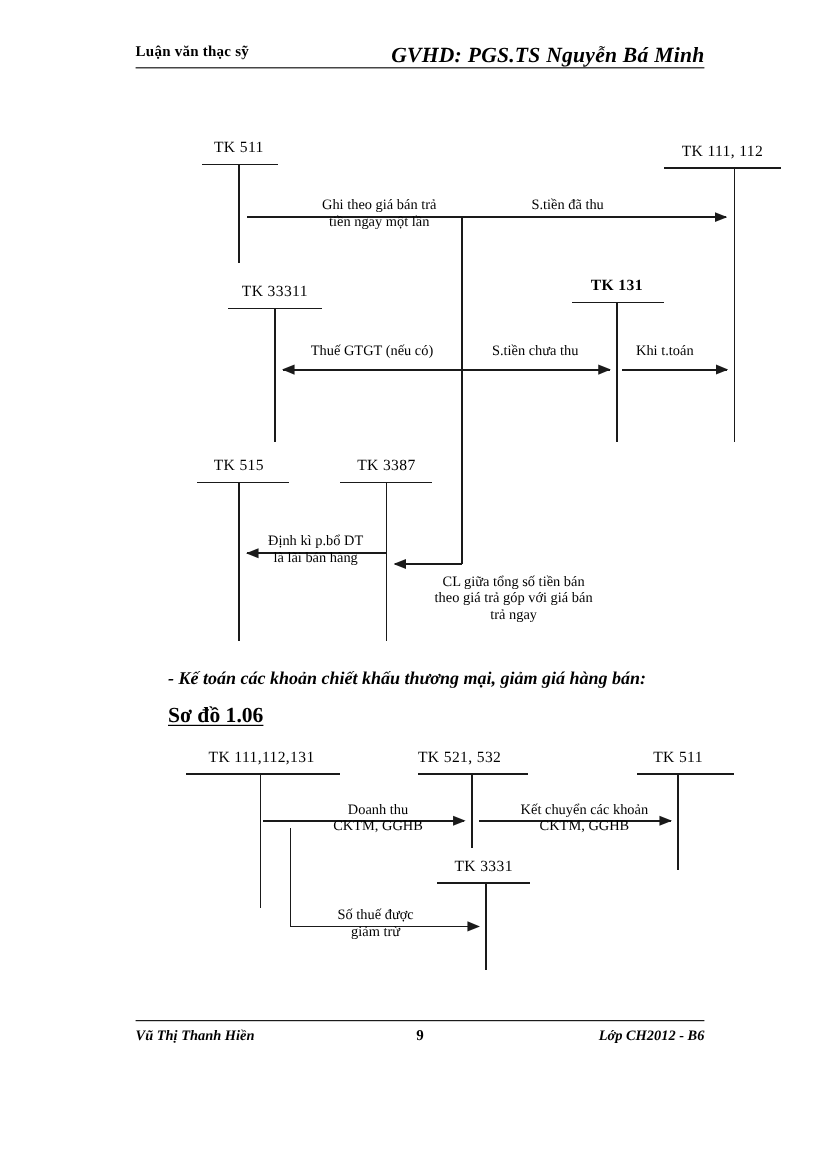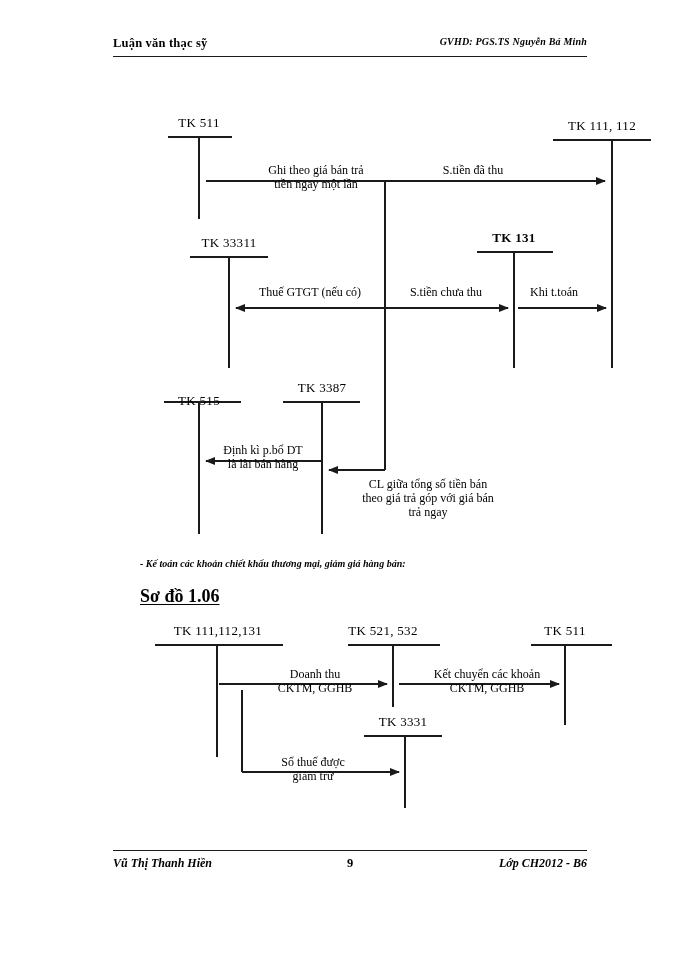--- a/index.html
+++ b/index.html
@@ -39,21 +39,21 @@
     font-size: 12.5px;
     letter-spacing: .2px;
     white-space: nowrap;
   }
   .header-right {
     position: absolute;
     right: 0;
     top: 0;
     font-style: italic;
     font-weight: bold;
-    font-size: 10px;
+    font-size: 18px;
     letter-spacing: .2px;
     white-space: nowrap;
   }
   .header-rule {
     position: absolute;
     left: 0;
     top: 20px;
     width: 474px;
     height: 0;
     border-top: 1.6px solid #1a1a1a;
@@ -101,21 +101,21 @@
     font-weight: bold;
     font-size: 12px;
     white-space: nowrap;
   }
 
   
   .body-line {
     position: absolute;
     font-style: italic;
     font-weight: bold;
-    font-size: 10px;
+    font-size: 15px;
     white-space: nowrap;
   }
   .caption {
     position: absolute;
     font-weight: bold;
     font-size: 18px;
     white-space: nowrap;
     text-decoration: underline;
     text-underline-offset: 2px;
   }
@@ -205,21 +205,21 @@
         <line x1="322" y1="461" x2="206" y2="461" marker-end="url(#arrR)"></line>
 
       </g>
     </svg>
   </div>
 
   <div class="acct-label" style="left:199px; top:115px;">TK 511</div>
   <div class="acct-label" style="left:602px; top:118px;">TK 111, 112</div>
   <div class="acct-label" style="left:229px; top:235px;">TK 33311</div>
   <div class="acct-label bold" style="left:514px; top:230px;">TK 131</div>
-  <div class="acct-label" style="left:199px; top:380px;margin-top:13px;">TK 515</div>
+  <div class="acct-label" style="left:199px; top:380px;">TK 515</div>
   <div class="acct-label" style="left:322px; top:380px;">TK 3387</div>
 
   <div class="flow-label" style="left:316px; top:163px;">
     <div>Ghi theo giá bán trả</div>
     <div>tiền ngay một lần</div>
   </div>
 
   <div class="flow-label" style="left:473px; top:163px;">S.tiền đã thu</div>
 
   <div class="flow-label" style="left:310px; top:285px;">Thuế  GTGT  (nếu có)</div>

